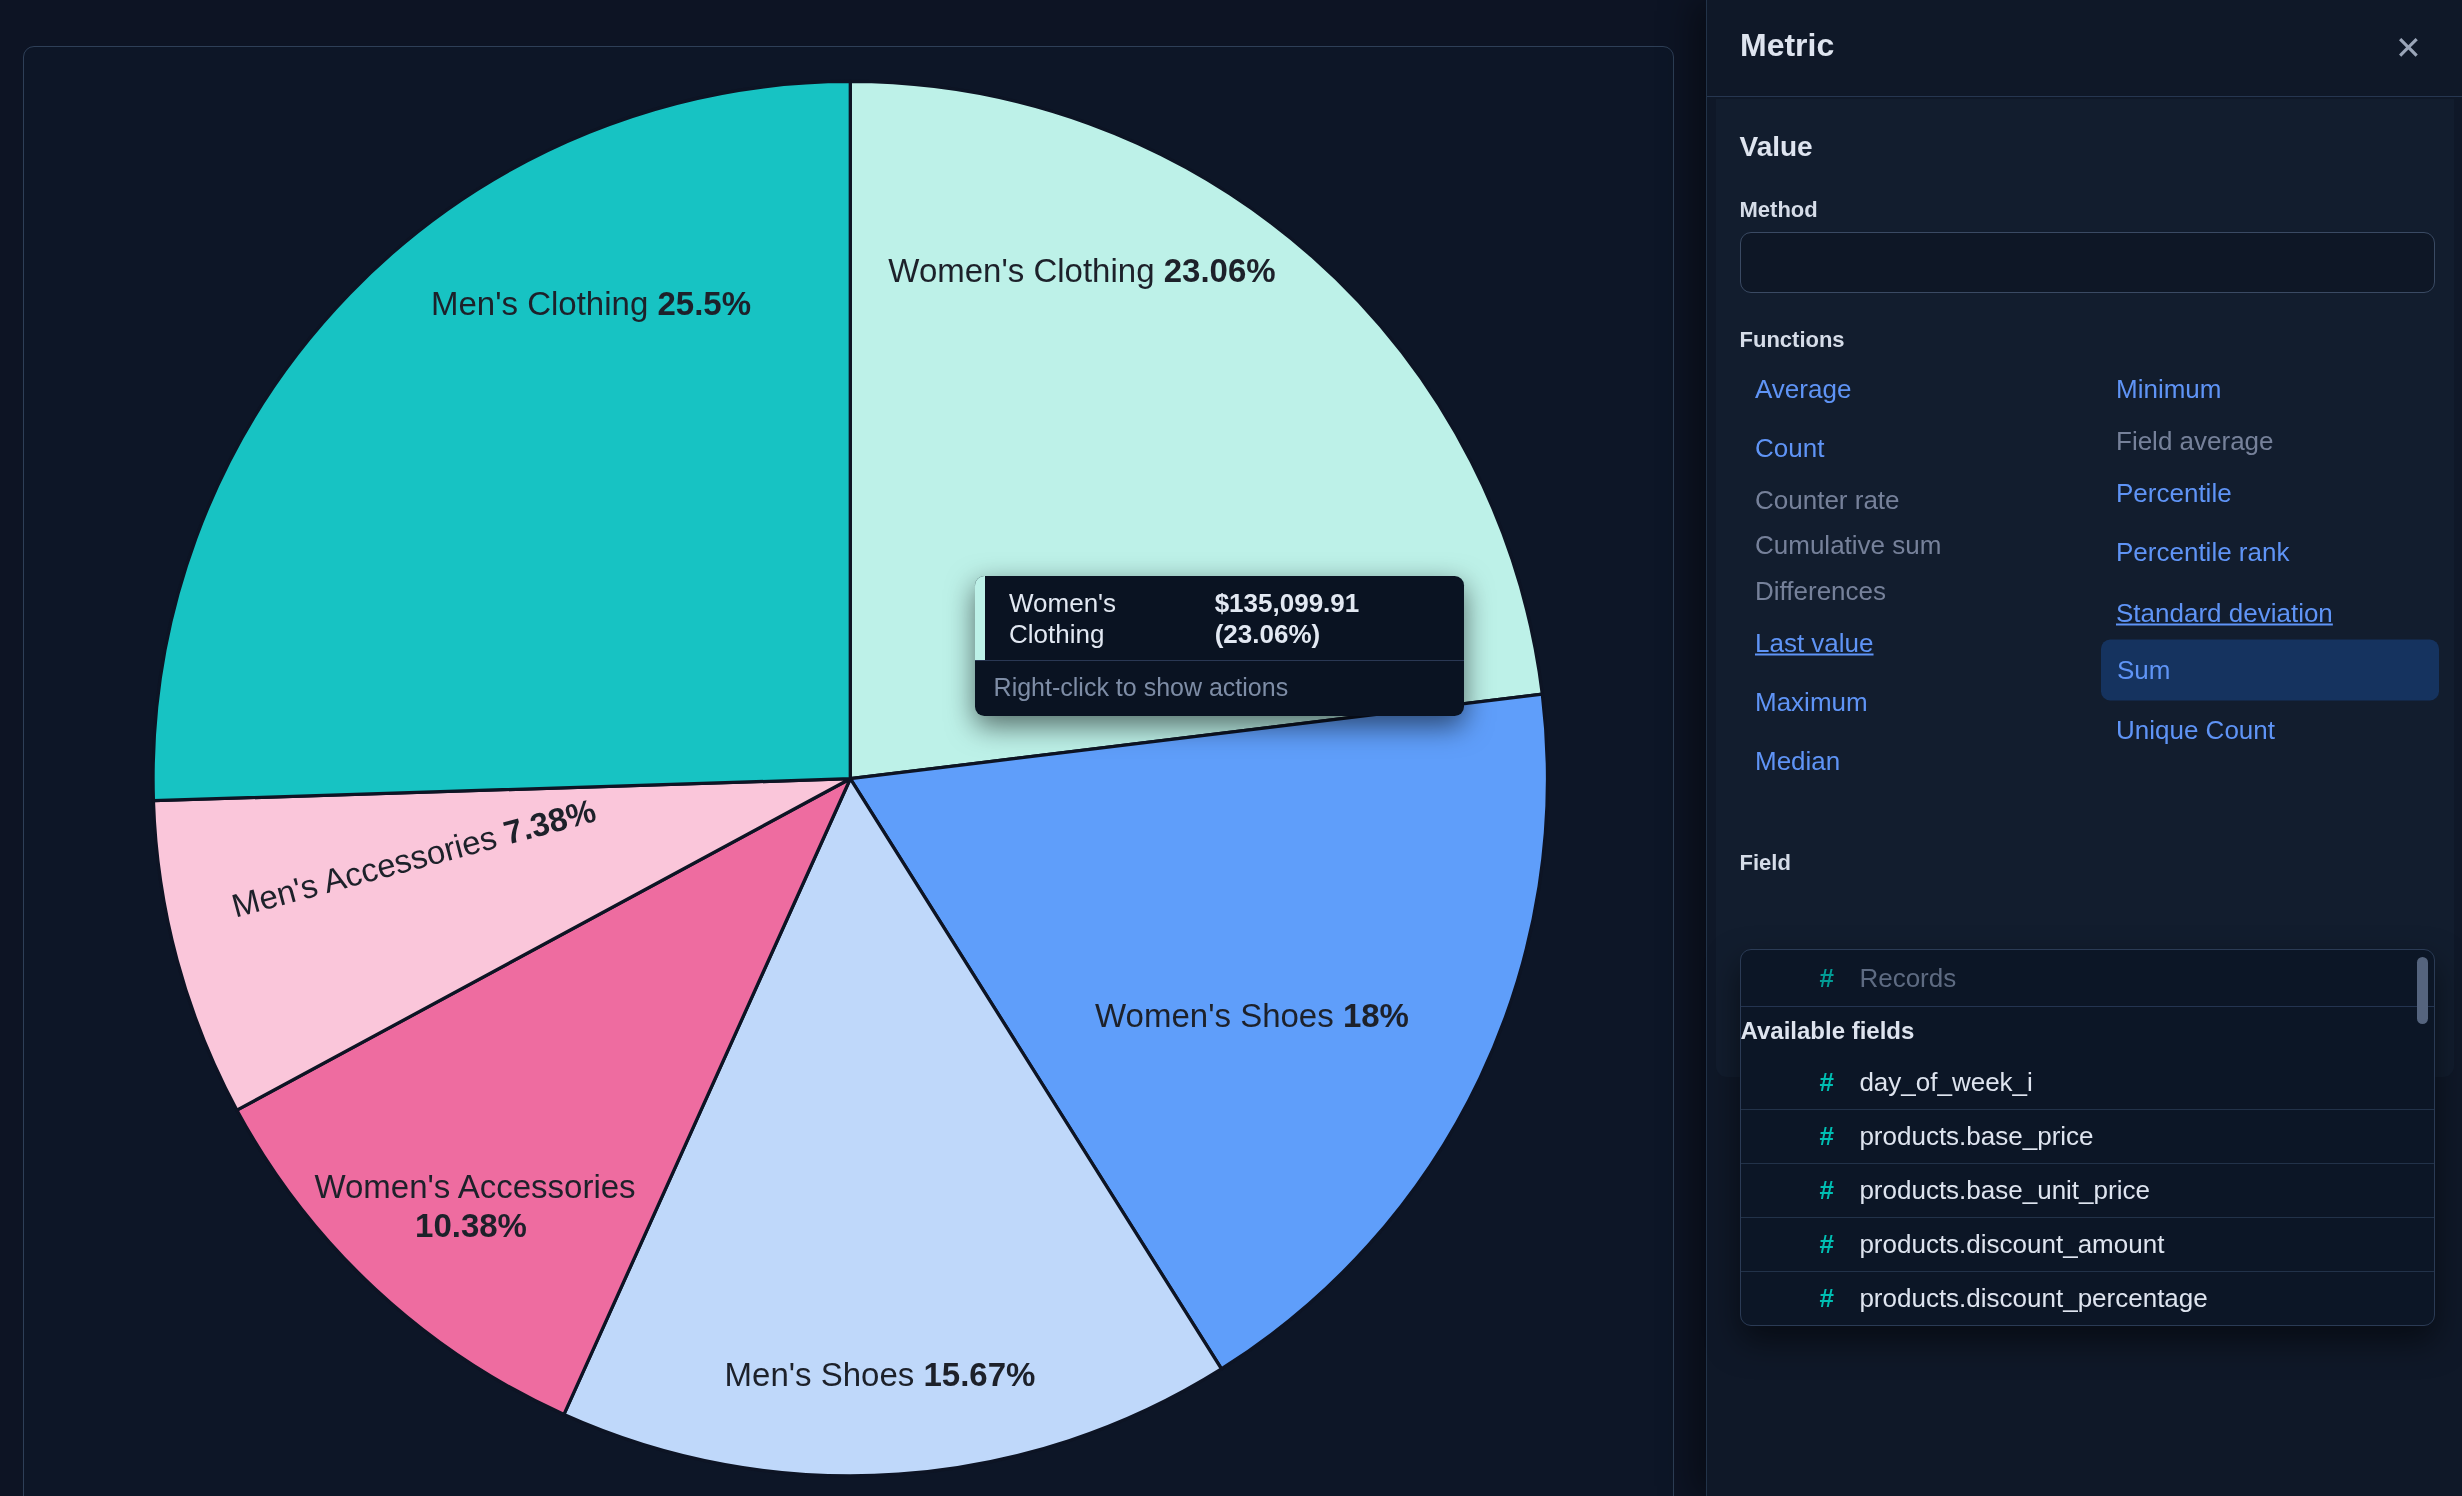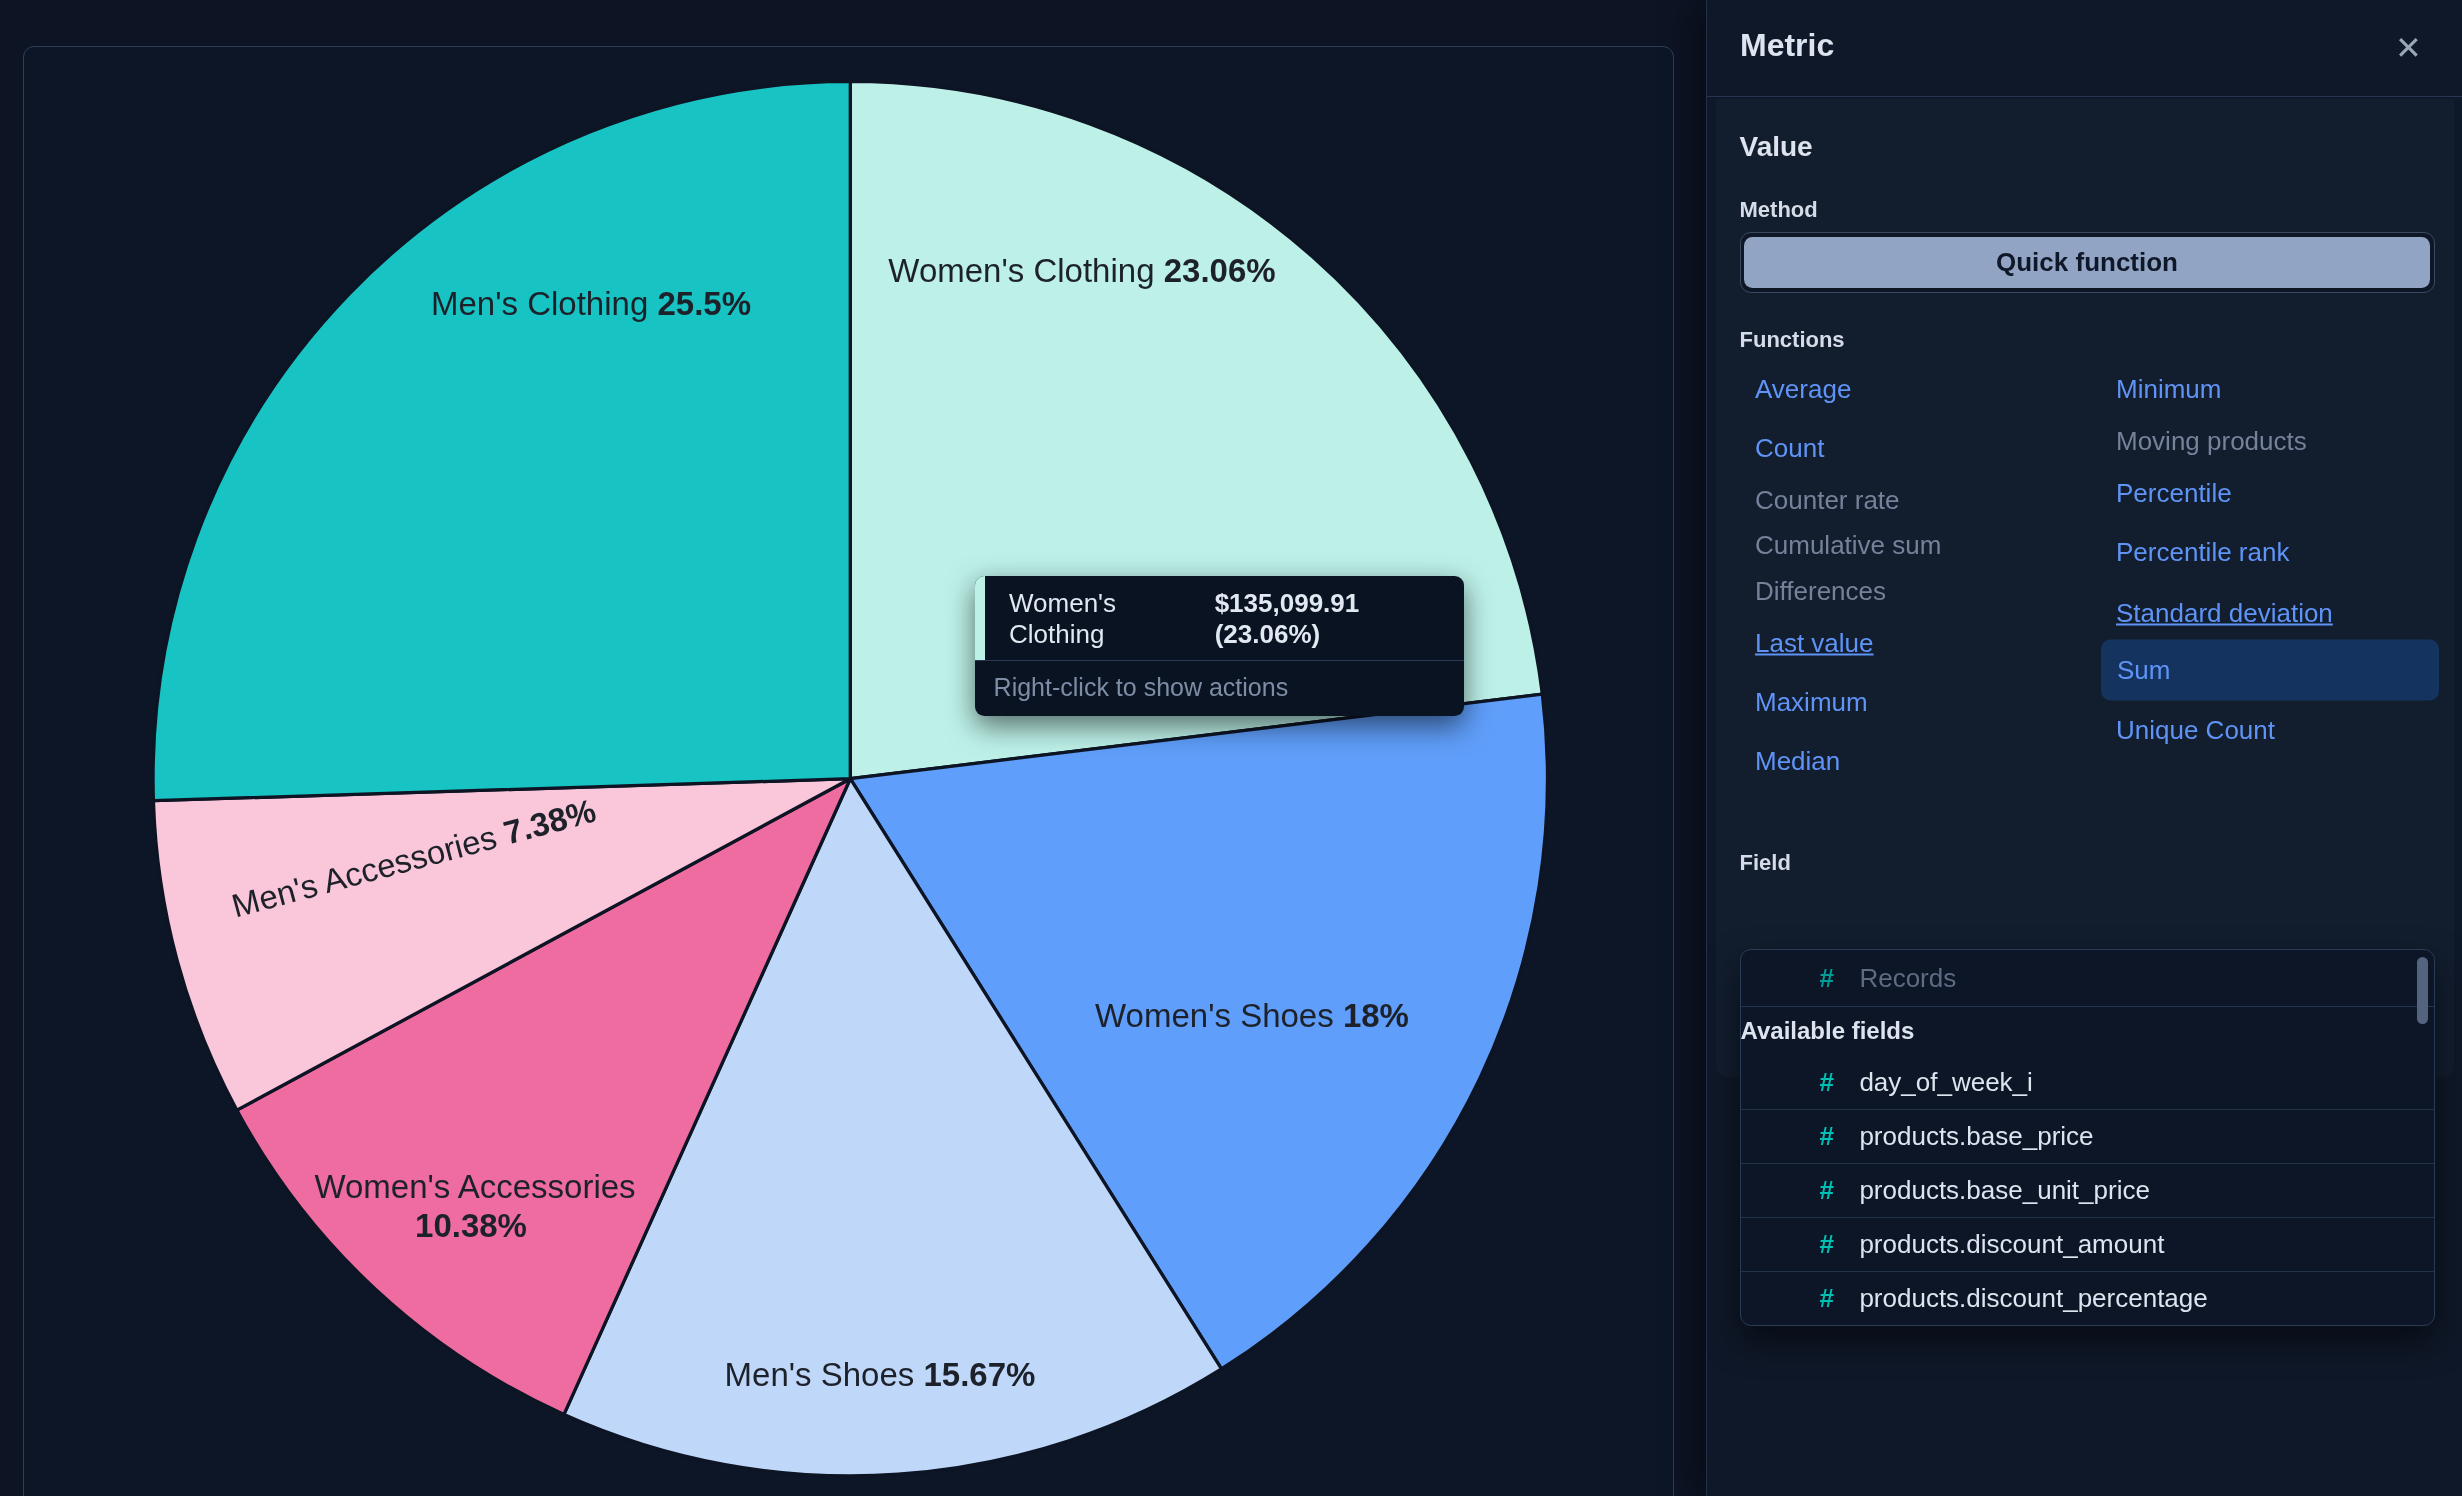--- a/index.html
+++ b/index.html
@@ -117,35 +117,34 @@
 
     <div class="fly-header">
       <h1 class="fly-title">Metric</h1>
       <button class="close-btn">✕</button>
     </div>
 
     <div class="h-value">Value</div>
 
     <div class="form-label lbl-method">Method</div>
     <div class="segmented" id="method-toggle">
-        <button class="seg-btn on">Quick function</button>
       </div>
 
     <div class="form-label lbl-functions">Functions</div>
     <div id="functions-layer">
         <div class="fn link" style="top: 389px; left: 48px;">Average</div>
         <div class="fn link" style="top: 448px; left: 48px;">Count</div>
         <div class="fn disabled" style="top: 500px; left: 48px;">Counter rate</div>
         <div class="fn disabled" style="top: 545px; left: 48px;">Cumulative sum</div>
         <div class="fn disabled" style="top: 591px; left: 48px;">Differences</div>
         <div class="fn link" style="top: 643px; left: 48px; text-decoration: underline;">Last value</div>
         <div class="fn link" style="top: 702px; left: 48px;">Maximum</div>
         <div class="fn link" style="top: 761px; left: 48px;">Median</div>
         <div class="fn link" style="top: 389px; left: 409px;">Minimum</div>
-        <div class="fn disabled" style="top: 441px; left: 409px;">Moving products</div>
+        <div class="fn disabled" style="top: 441px; left: 409px;">Field average</div>
         <div class="fn link" style="top: 493px; left: 409px;">Percentile</div>
         <div class="fn link" style="top: 552px; left: 409px;">Percentile rank</div>
         <div class="fn link" style="top: 613px; left: 409px; text-decoration: underline;">Standard deviation</div>
         <div class="fn selected" style="top: 670px; left: 394px;">Sum</div>
         <div class="fn link" style="top: 730px; left: 409px;">Unique Count</div>
       </div>
 
     <div class="form-label lbl-field">Field</div>
 
     <div class="popover">

